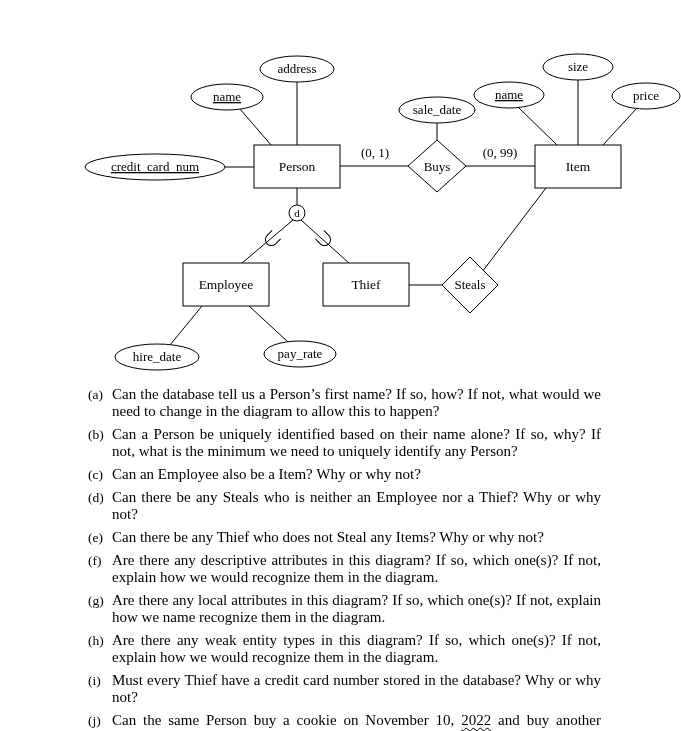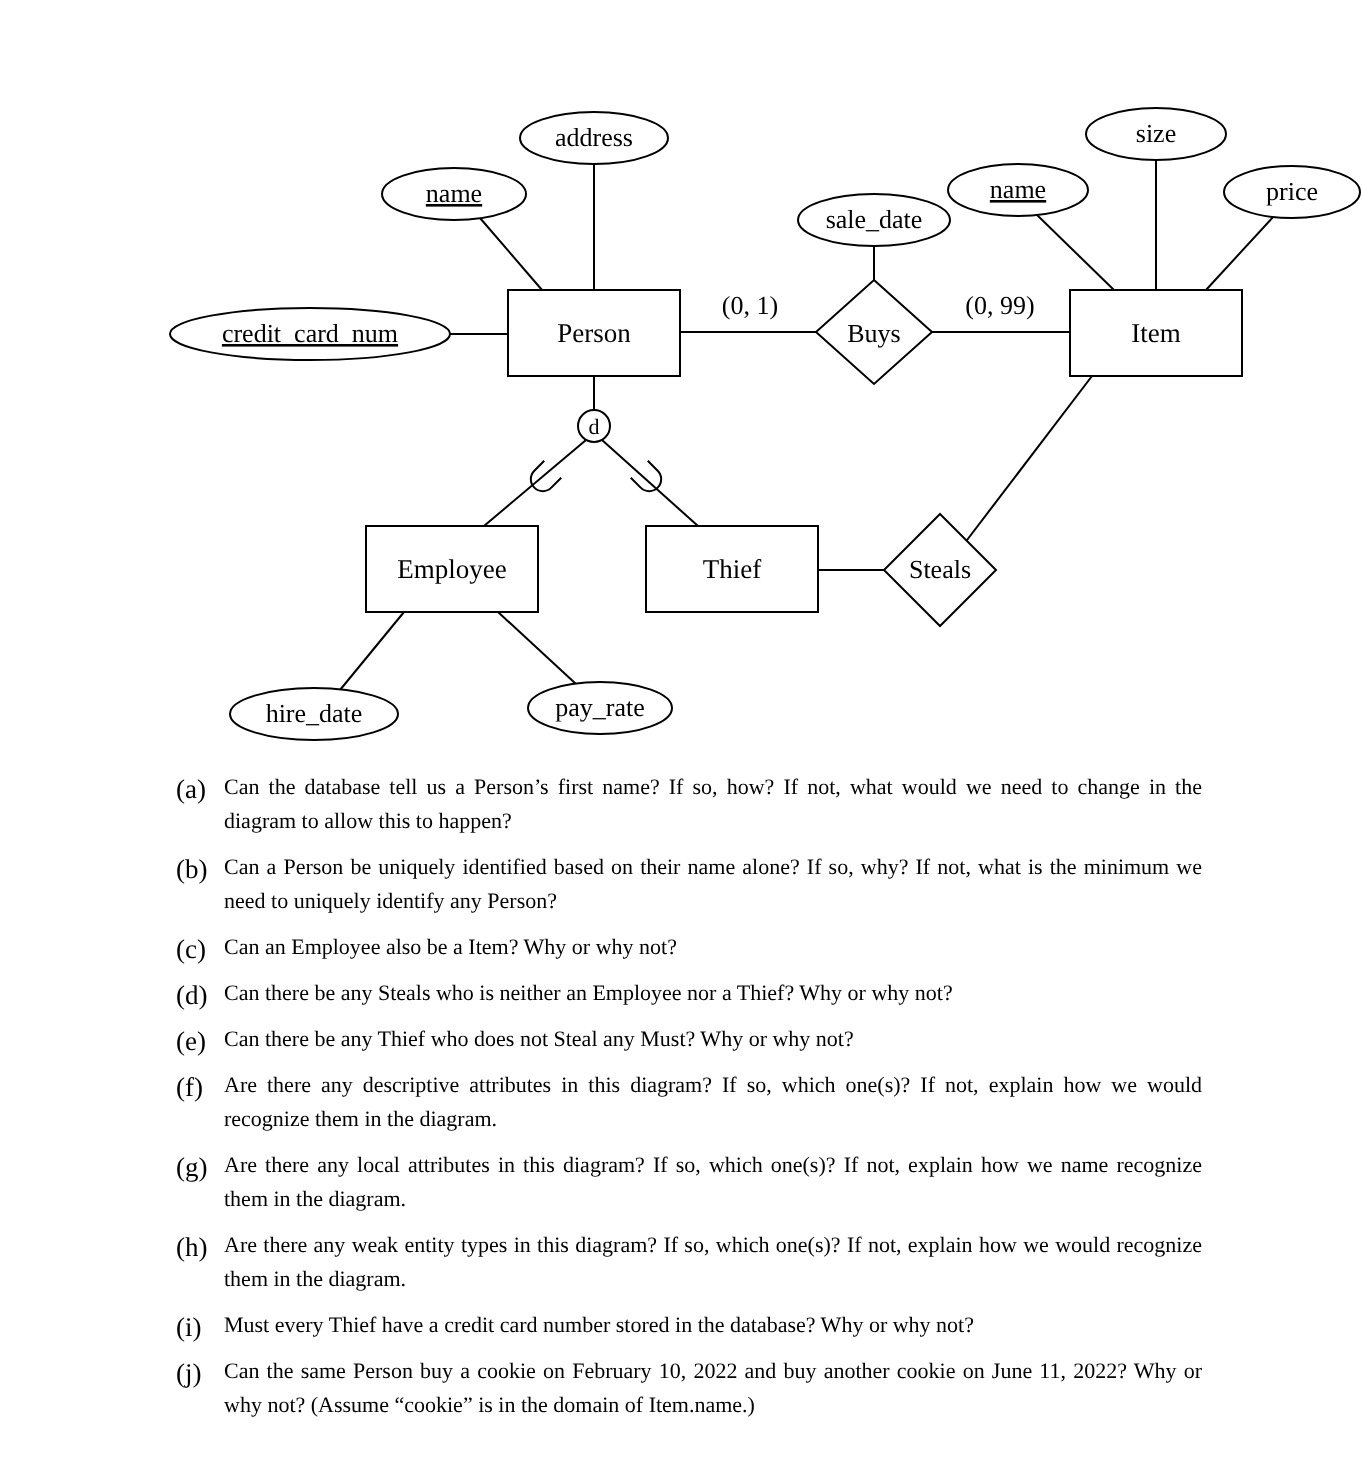--- a/index.html
+++ b/index.html
@@ -15,23 +15,23 @@
   .er-text {
     font-family:"Liberation Serif", serif; font-size:13px; fill:#000;
     text-anchor:middle;
   }
   .er-entity-text { font-size:13.5px; }
   .key { text-decoration:underline; }
   .d-label { font-size:11px; }
   .questions { position:absolute; left:88px; top:386px; width:513px; }
   .q-row { display:flex; margin-bottom:6px; }
   .q-label { flex:0 0 24px; font-size:13.5px; line-height:17px; }
-  .q-text { flex:1; font-size:11px; line-height:17px; text-align:justify; }
+  .q-text { flex:1; font-size:15px; line-height:17px; text-align:justify; }
   .wavy {
-    text-decoration-style:wavy;
+    text-decoration:underline; text-decoration-style:wavy;
     text-decoration-thickness:1px; text-underline-offset:2px;
   }
 </style>
 </head>
 <body>
 
 <div class="diagram-wrap">
   <svg width="681" height="380" viewBox="0 0 681 380">
 
     <g>
@@ -113,35 +113,35 @@
     <div class="q-row">
       <div class="q-label">(c)</div>
       <div class="q-text"><span>Can an Employee also be a Item? Why or why not?</span></div>
     </div>
     <div class="q-row">
       <div class="q-label">(d)</div>
       <div class="q-text"><span>Can there be any Steals who is neither an Employee nor a Thief? Why or why not?</span></div>
     </div>
     <div class="q-row">
       <div class="q-label">(e)</div>
-      <div class="q-text"><span>Can there be any Thief who does not Steal any Must? Why or why not?</span></div>
+      <div class="q-text"><span>Can there be any Thief who does not Steal any Items? Why or why not?</span></div>
     </div>
     <div class="q-row">
       <div class="q-label">(f)</div>
       <div class="q-text"><span>Are there any descriptive attributes in this diagram? If so, which one(s)? If not, explain how we would recognize them in the diagram.</span></div>
     </div>
     <div class="q-row">
       <div class="q-label">(g)</div>
       <div class="q-text"><span>Are there any local attributes in this diagram? If so, which one(s)? If not, explain how we name recognize them in the diagram.</span></div>
     </div>
     <div class="q-row">
       <div class="q-label">(h)</div>
       <div class="q-text"><span>Are there any weak entity types in this diagram? If so, which one(s)? If not, explain how we would recognize them in the diagram.</span></div>
     </div>
     <div class="q-row">
       <div class="q-label">(i)</div>
       <div class="q-text"><span>Must every Thief have a credit card number stored in the database? Why or why not?</span></div>
     </div>
     <div class="q-row">
       <div class="q-label">(j)</div>
-      <div class="q-text"><span>Can the same Person buy a cookie on February 10, </span><span class="wavy">2022</span><span> and buy another cookie on June 11, 2022? Why or why not? (Assume “cookie” is in the domain of Item.name.)</span></div>
+      <div class="q-text"><span>Can the same Person buy a cookie on November 10, </span><span class="wavy">2022</span><span> and buy another cookie on June 11, 2022? Why or why not? (Assume “cookie” is in the domain of Item.name.)</span></div>
     </div>
   </div>
 
 </body></html>

